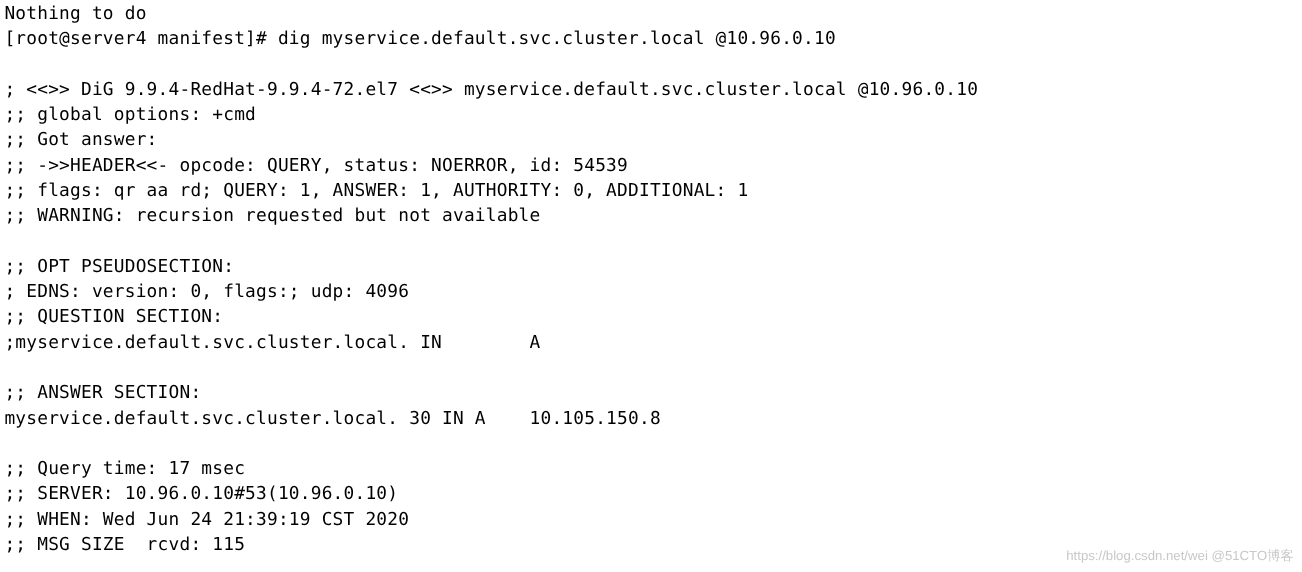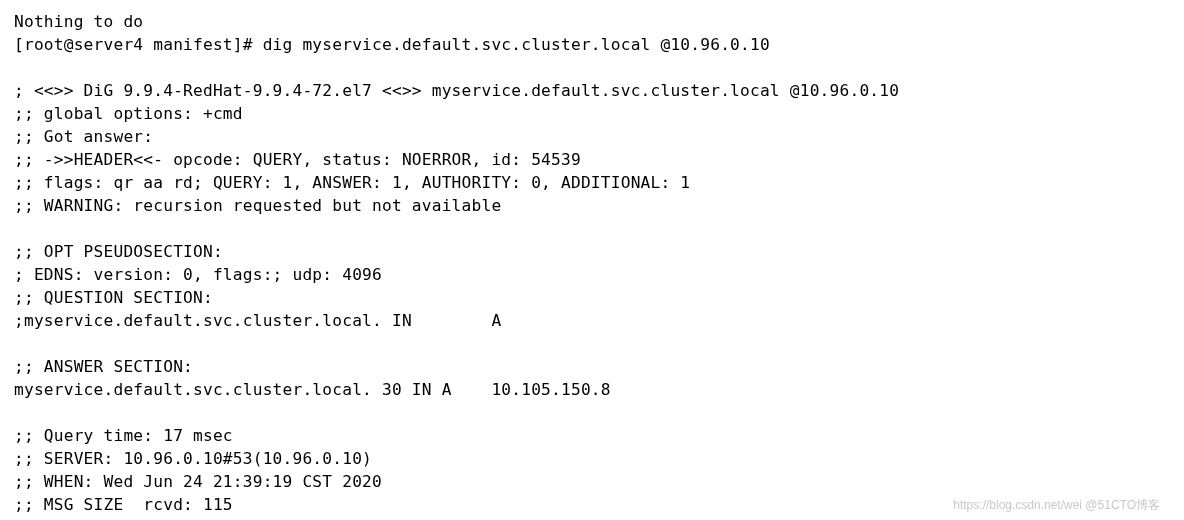--- a/index.html
+++ b/index.html
@@ -4,33 +4,33 @@
 <style>
   html, body {
     margin: 0;
     padding: 0;
     width: 1184px;
     height: 520px;
     background: #ffffff;
     overflow: hidden;
   }
   pre.terminal {
-    margin: 10px;
+    margin: 0;
     padding: 0 4px;
     font-family: "DejaVu Sans Mono", "Liberation Mono", Consolas, monospace;
     font-size: 16.2px;
     line-height: 23px;
     color: #000;
     white-space: pre;
     letter-spacing: 0.2px;
   }
   .watermark {
     position: absolute;
     bottom: 6px;
-    right: 24px;
+    right: 8px;
     font-family: Arial, "Microsoft YaHei", sans-serif;
     font-size: 12px;
     color: rgba(130,130,130,0.45);
     pointer-events: none;
   }
 </style>
 </head>
 <body>
 
 <pre class="terminal"><span>Nothing to do</span>

